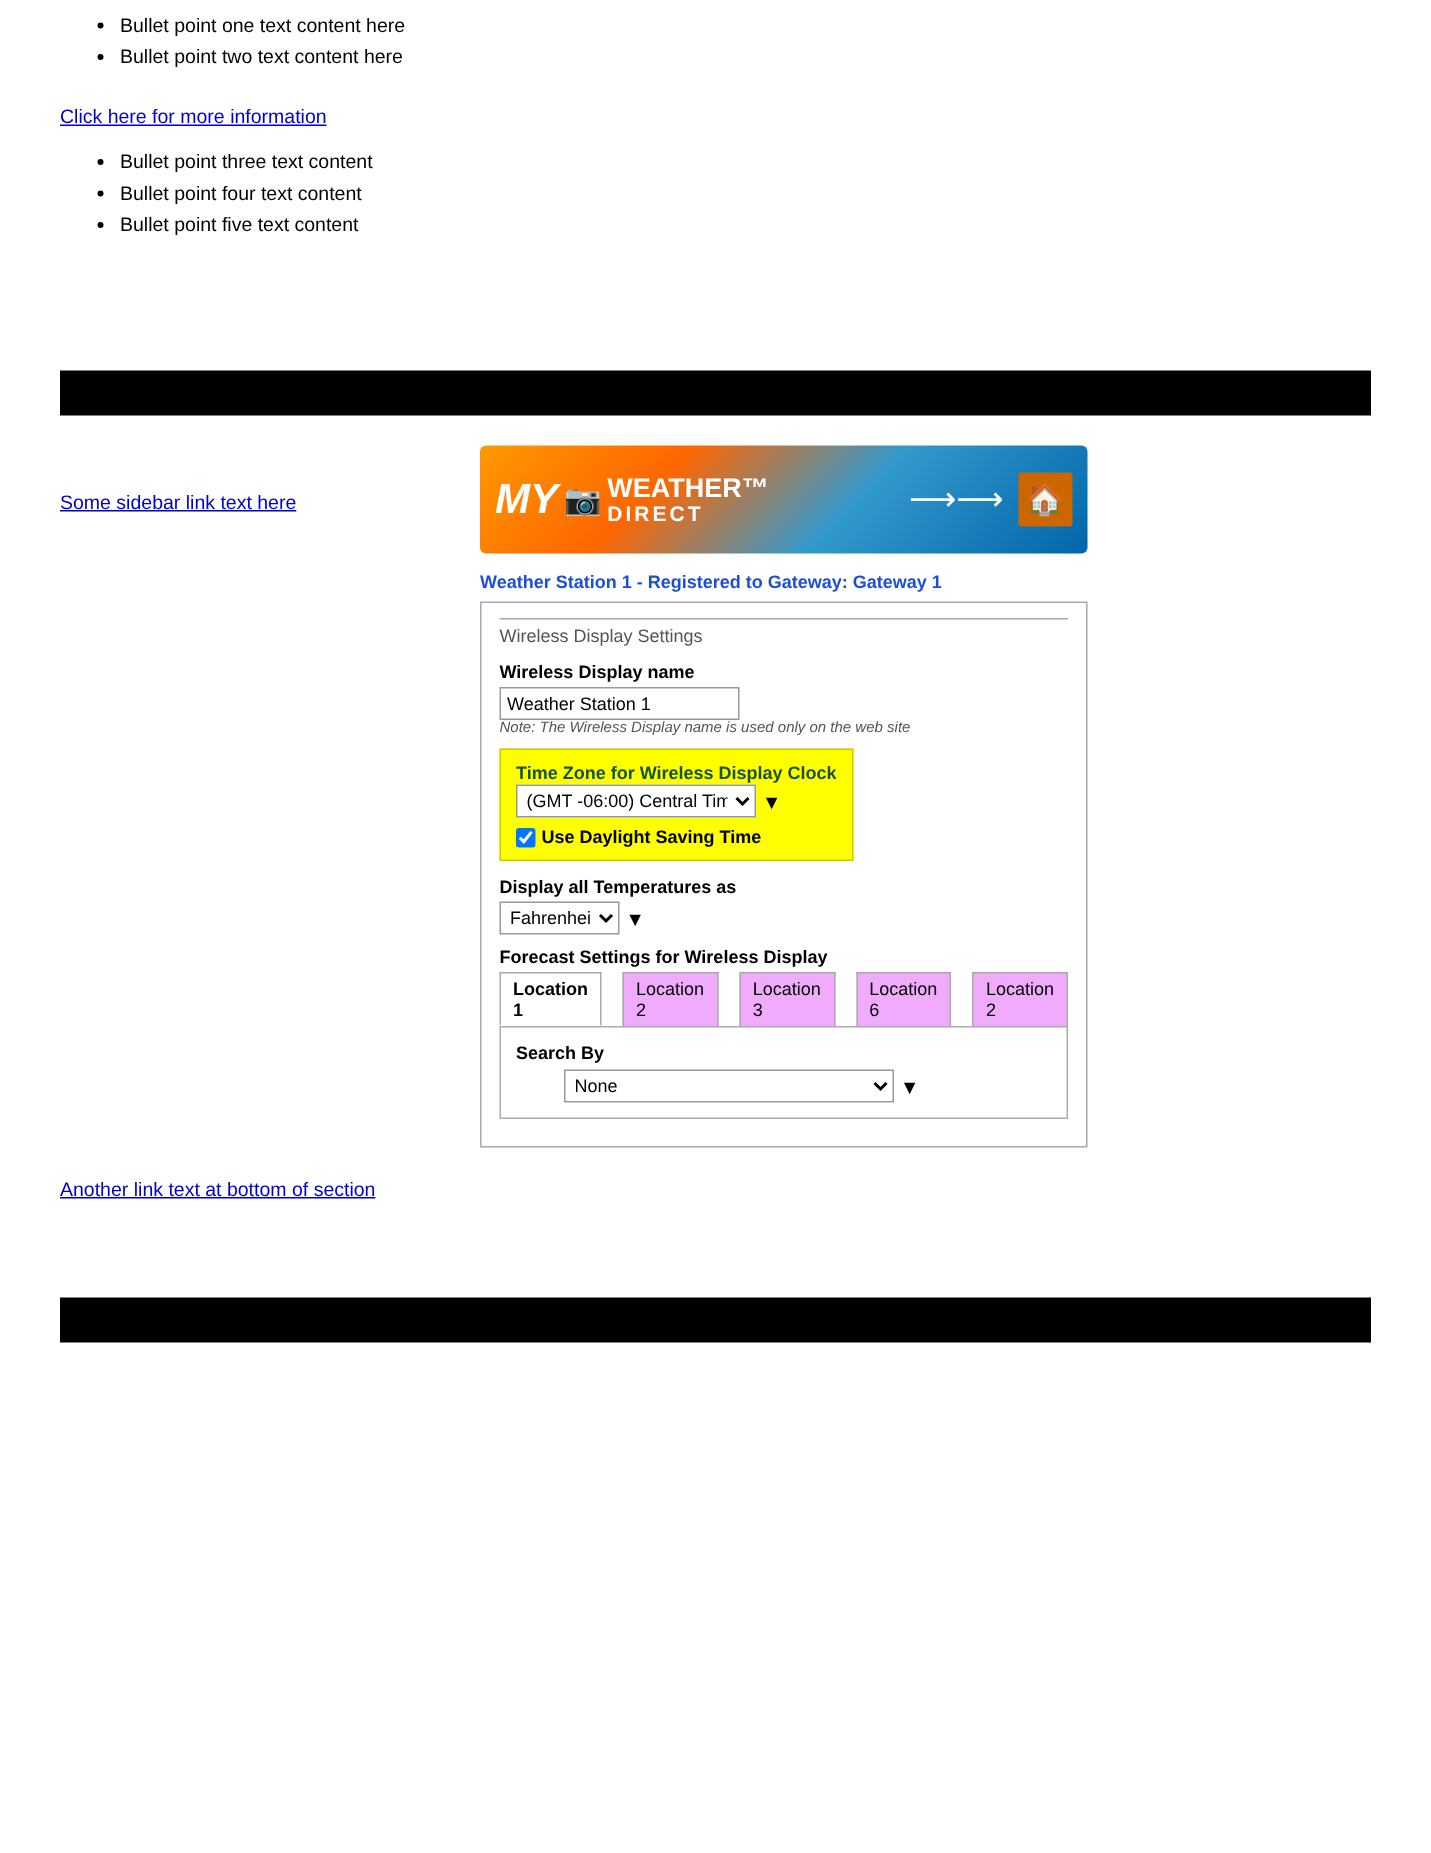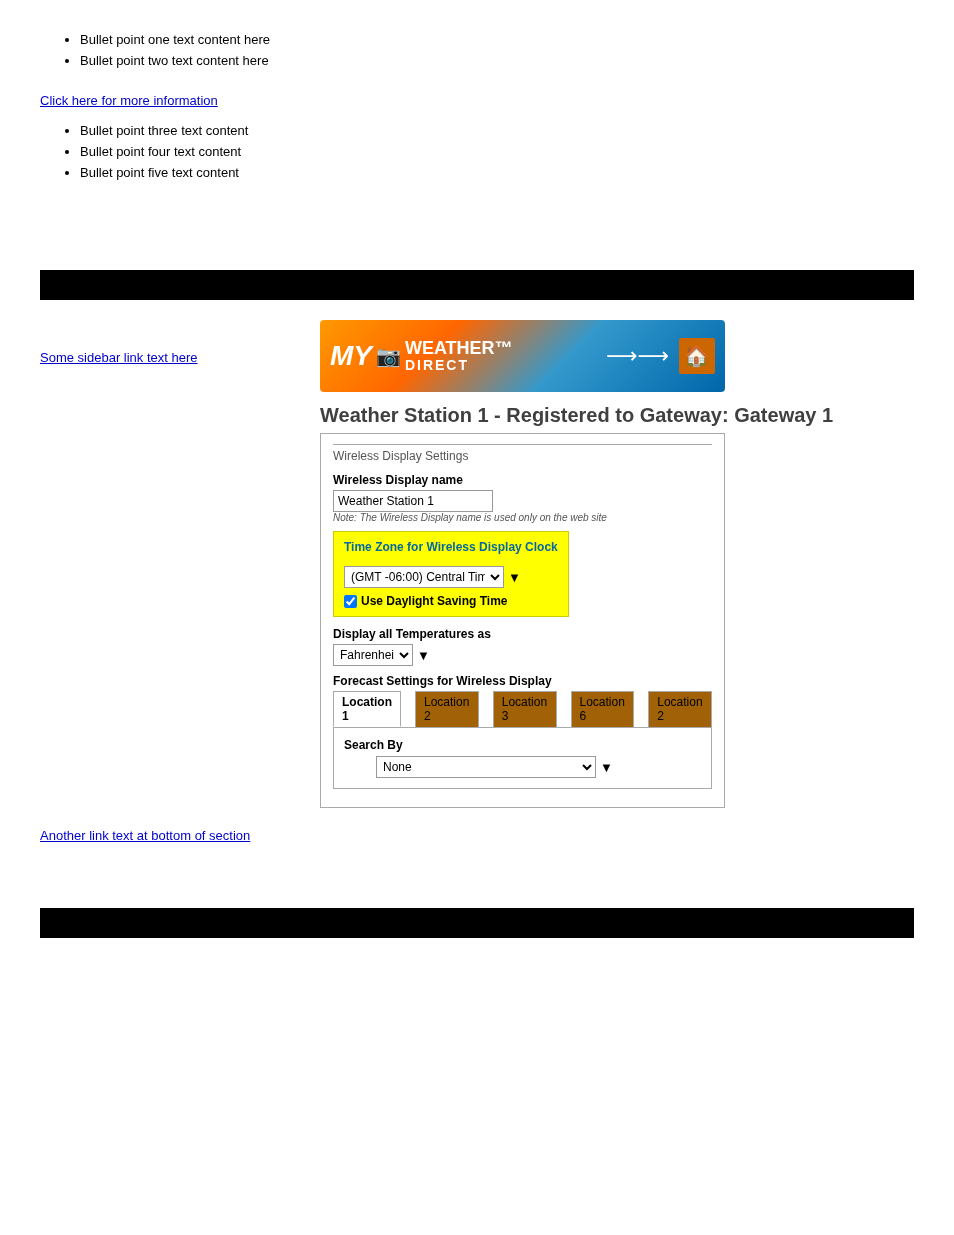--- a/index.html
+++ b/index.html
@@ -6,21 +6,21 @@
     body {
       font-family: Arial, Helvetica, sans-serif;
       font-size: 13px;
       background: #fff;
       color: #000;
       width: 954px;
       min-height: 1235px;
     }
 
     .page-content {
-      padding: 32px 40px;
+      padding: 9px 40px;
     }
 
     .bullet-list {
       list-style: disc;
       margin-left: 40px;
       margin-bottom: 10px;
     }
 
     .bullet-list li {
       margin-bottom: 6px;
@@ -114,23 +114,23 @@
       background: #cc6600;
       border-radius: 2px;
       display: flex;
       align-items: center;
       justify-content: center;
       font-size: 20px;
     }
 
     
     .station-title {
-      font-size: 20px;
-      font-weight: bold;
-      color: #404040;
+      font-size: 12px;
+      font-weight: bold;
+      color: #1d4ed8;
       margin-bottom: 6px;
     }
 
     
     .settings-panel {
       border: 1px solid #aaa;
       padding: 10px 12px;
       width: 405px;
       background: #fff;
     }
@@ -170,22 +170,22 @@
       background: #ffff00;
       border: 1px solid #cccc00;
       padding: 8px 10px;
       margin-bottom: 10px;
       display: inline-block;
     }
 
     .yellow-box-title {
       font-size: 12px;
       font-weight: bold;
-      color: #0369a1;
-      margin-bottom: 12px;
+      color: #14532d;
+      margin-bottom: 1px;
     }
 
     .timezone-select-row {
       display: flex;
       align-items: center;
       gap: 4px;
       margin-bottom: 6px;
     }
 
     .select-box {
@@ -225,21 +225,21 @@
     
     .tabs-container {
       display: flex;
       gap: 14px;
       margin-bottom: 0;
     }
 
     .tab {
       padding: 3px 8px;
       border: 1px solid #aaa;
-      background: #a16207;
+      background: #f0abfc;
       font-size: 12px;
       cursor: pointer;
       border-bottom: none;
     }
 
     .tab.active {
       background: #fff;
       border-bottom: 1px solid #fff;
       font-weight: bold;
     }

